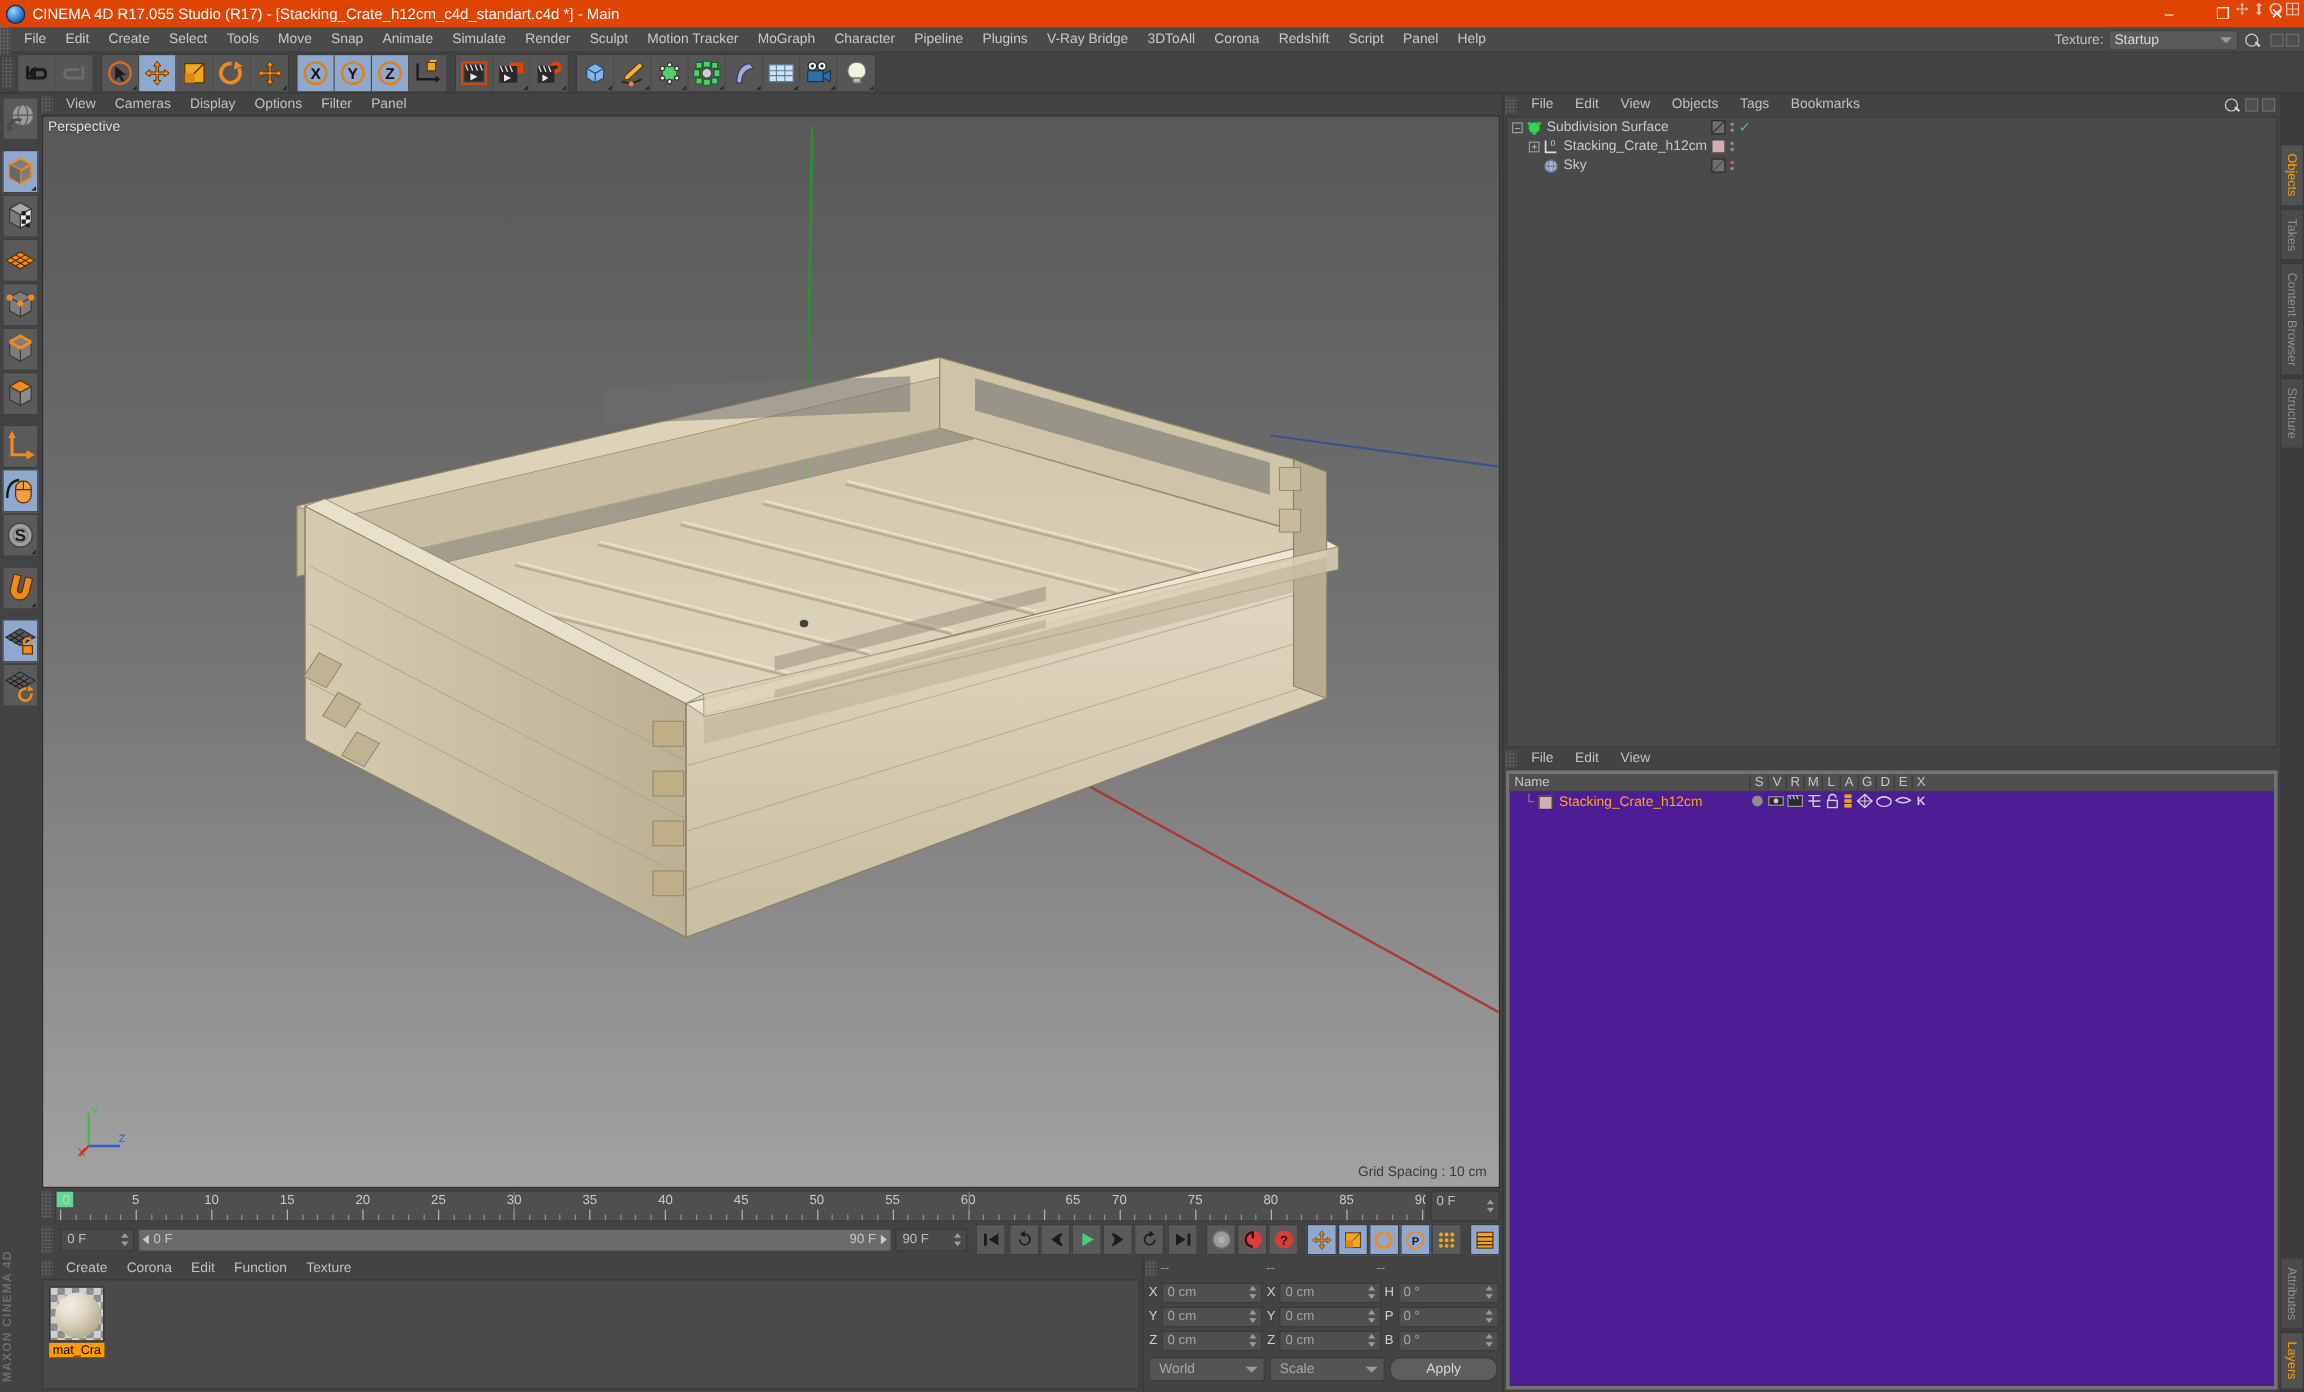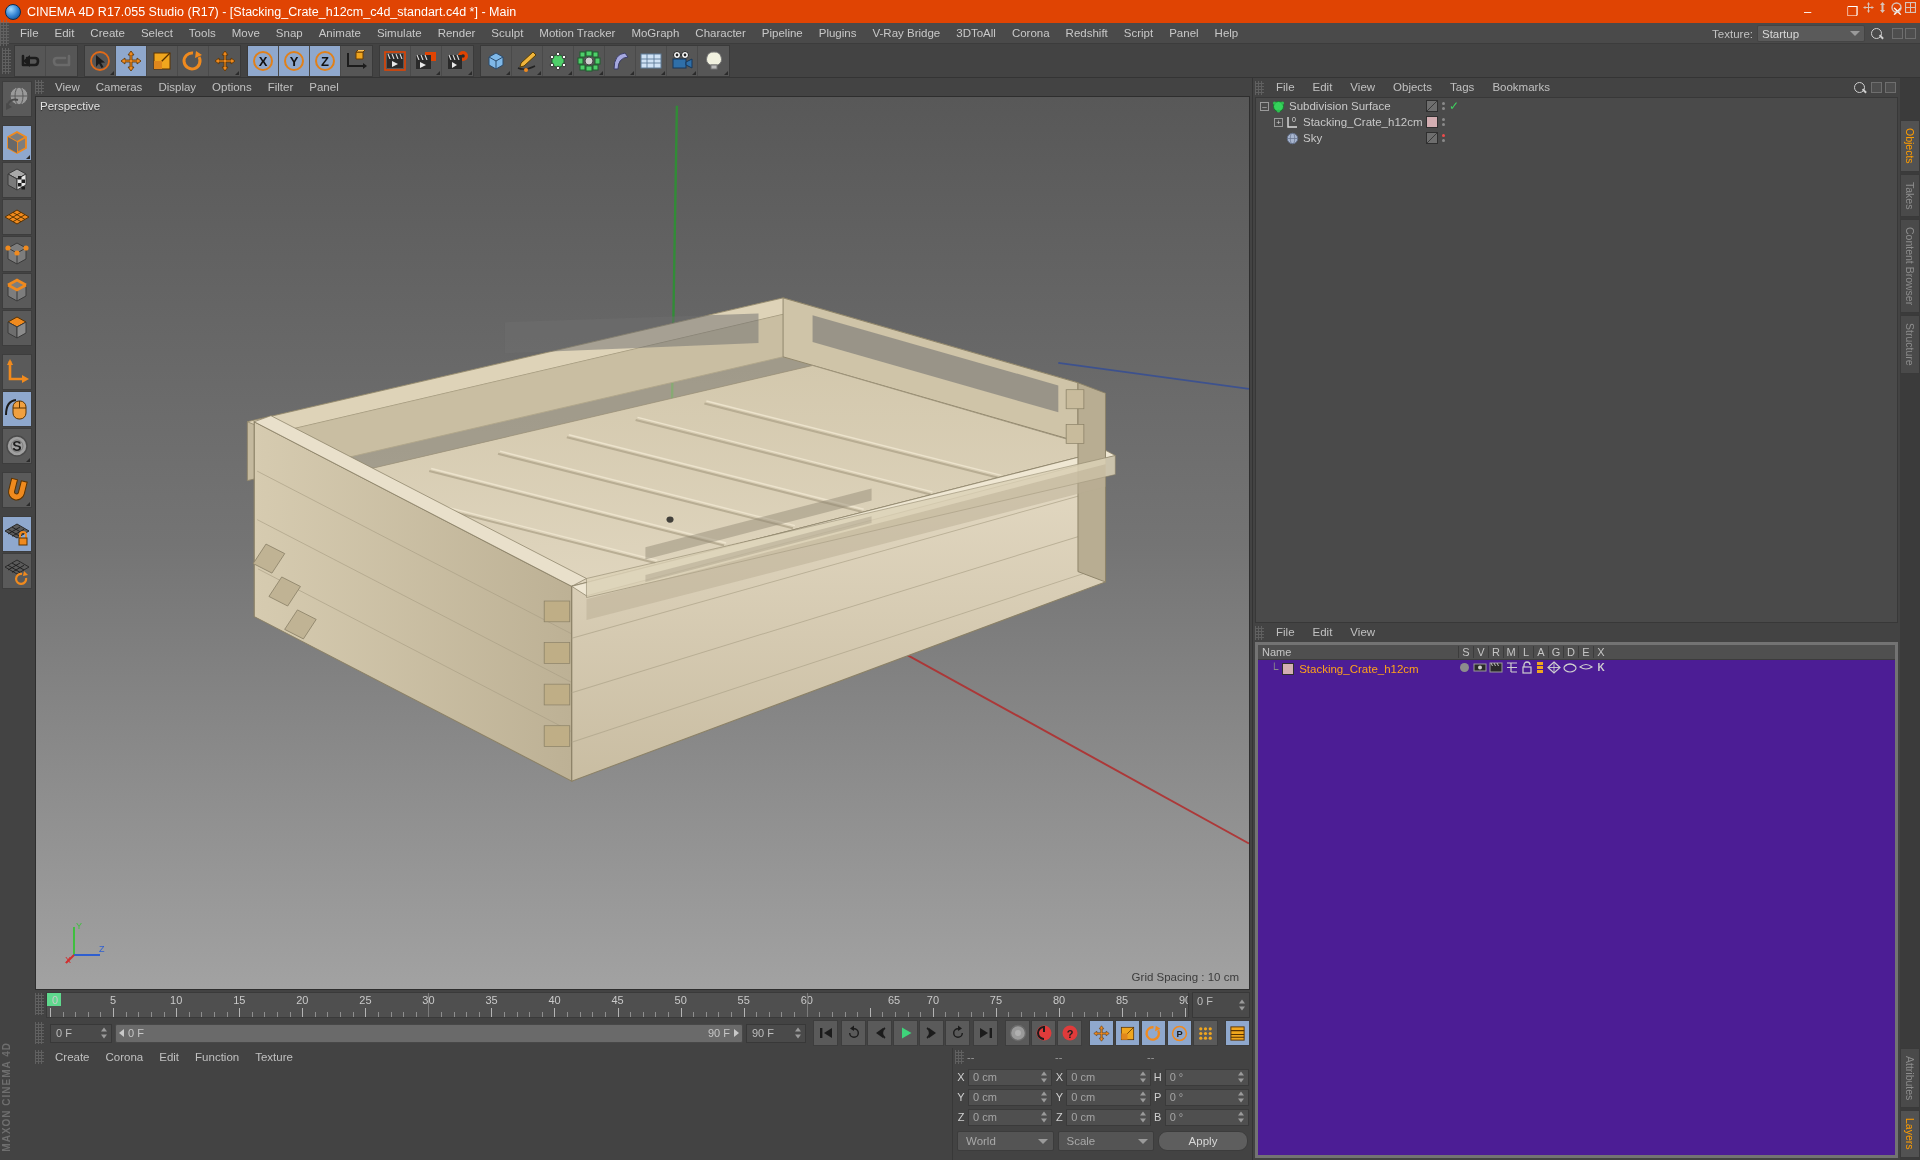--- a/index.html
+++ b/index.html
@@ -1064,20 +1064,26 @@
       <div class="matmgr">
         <div class="mat-left">
           <div class="mat-menu">
             <div class="grip" style="height:14px;"></div>
             <div class="mi">Create</div>
             <div class="mi">Corona</div>
             <div class="mi">Edit</div>
             <div class="mi">Function</div>
             <div class="mi">Texture</div>
           </div>
+          <div class="mat-body">
+            <div class="mat-thumb">
+              <div class="mat-sphere"></div>
+              <div class="mat-name">mat_Cra</div>
+            </div>
+          </div>
         </div>
 
         <div class="coordmgr">
           <div class="coord-head">
             <div class="grip" style="height:14px;"></div>
             <div class="dash" style="width:88px;">--</div>
             <div class="dash" style="width:92px;">--</div>
             <div class="dash">--</div>
           </div>
           <div class="coord-rows">

